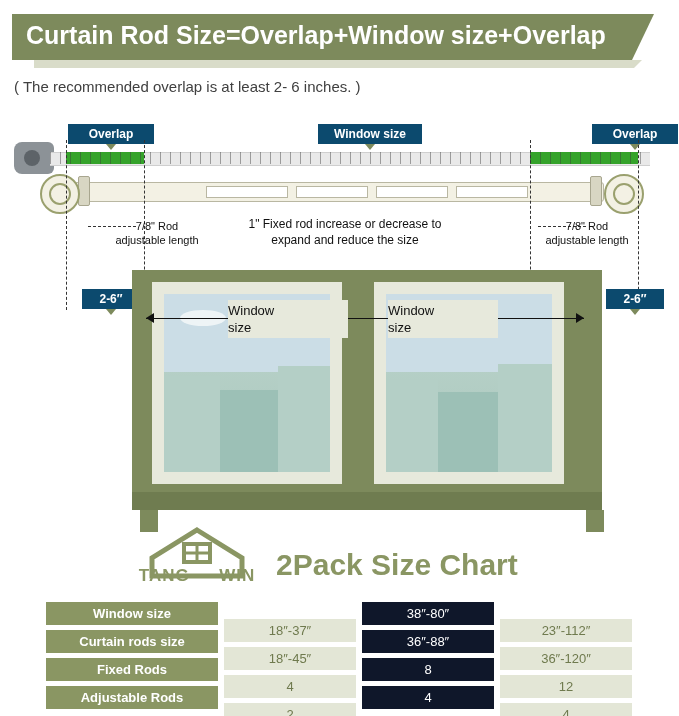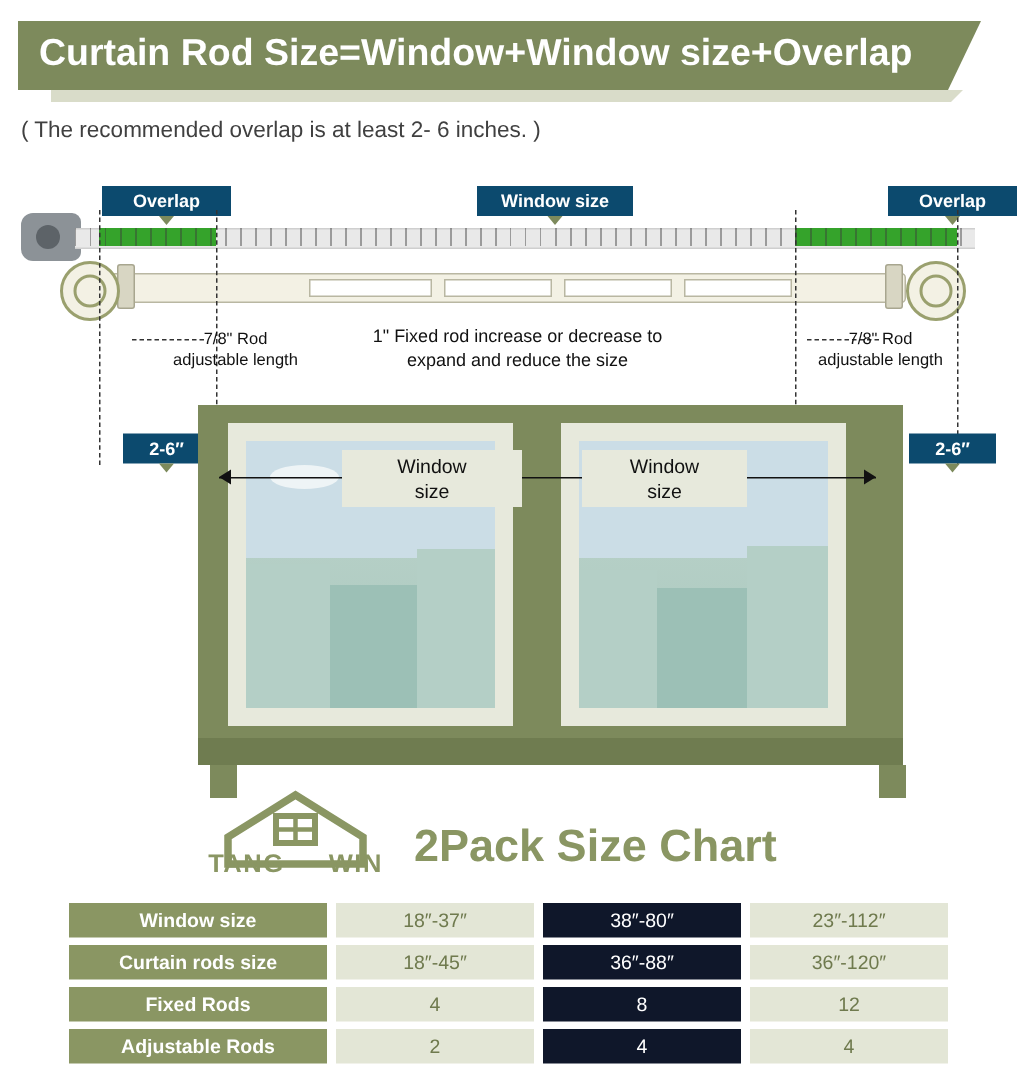--- a/index.html
+++ b/index.html
@@ -127,21 +127,21 @@
   .pane .sky{position:absolute;left:0;top:0;width:100%;height:44%;background:#cbdde6;}
   .pane .cloud{position:absolute;background:#eef4f6;border-radius:50%;}
   .pane .bldg{position:absolute;background:#9cc0b6;}
   .pane .bldg2{position:absolute;background:#b4cfc6;}
   .sill{
     position:absolute;left:132px;top:492px;width:470px;height:18px;background:#6f7c50;
   }
   .leg{position:absolute;top:510px;width:18px;height:22px;background:#7d8a5c;}
 
   .winlabel{
-    position:absolute;font-size:13px;color:#111;text-align:center;line-height:17px;white-space:nowrap;
+    position:absolute;font-size:13px;color:#111;text-align:left;line-height:17px;white-space:nowrap;
   }
 
   
   .logo-wrap{position:absolute;left:124px;top:524px;width:146px;height:64px;}
   .logo-text{
     position:absolute;left:124px;top:566px;width:146px;
     font-size:17px;font-weight:bold;color:#8a9663;letter-spacing:1px;text-align:center;
   }
   .chart-title{
     position:absolute;left:276px;top:548px;
@@ -150,31 +150,31 @@
 
   
   .tbl{position:absolute;left:46px;top:602px;width:590px;}
   .trow{display:flex;gap:6px;margin-bottom:5px;height:23px;}
   .tcell{
     height:23px;line-height:23px;font-size:13px;text-align:center;color:#ffffff;
     box-sizing:border-box;
   }
   .c-head{width:172px;background:#8a9663;font-weight:bold;}
   .c-v{width:132px;}
-  .v-light{background:#e3e6d6;color:#6f7a4e;}
+  .v-light{background:#e3e6d6;color:#6f7a4e;margin-top:17px;}
   .v-dark{background:#0f172a;color:#ffffff;}
 </style>
 </head>
 <body>
 
 <div class="root">
 
   <div class="title-shadow"></div>
   <div class="title-band"></div>
-  <div class="title-text">Curtain Rod Size=Window+Window size+Overlap</div>
+  <div class="title-text">Curtain Rod Size=Overlap+Window size+Overlap</div>
   <div class="subtitle">( The recommended overlap is at least 2- 6 inches. )</div>
 
   <div class="tape-body"></div>
   <div class="tape-hole"></div>
   <div class="tape-strip"></div>
   <div class="tape-green left"></div>
   <div class="tape-green right"></div>
   <div class="tape-ticks"></div>
 
   <div class="flag flag-overlap-l">Overlap</div>

